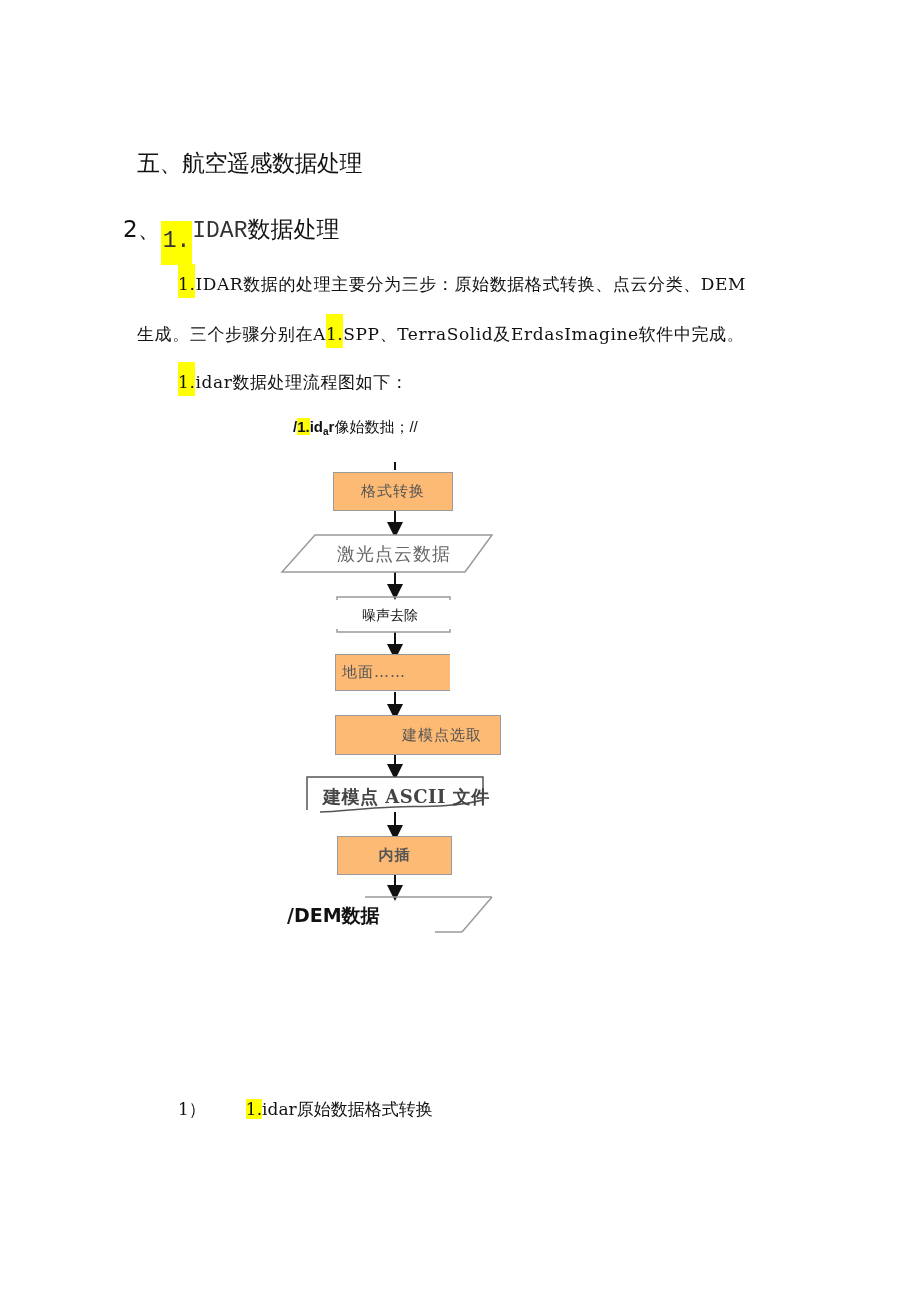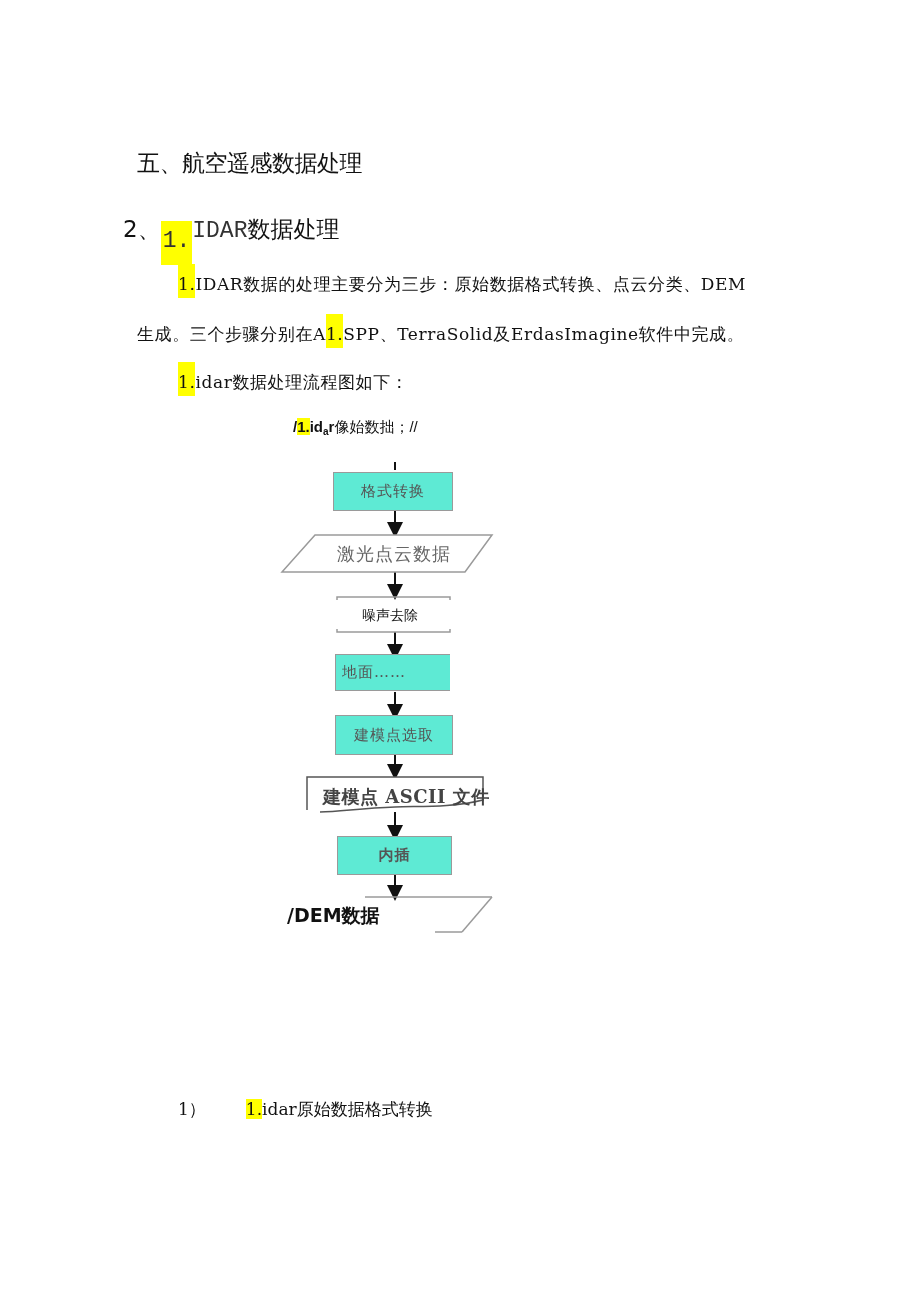--- a/index.html
+++ b/index.html
@@ -13,21 +13,21 @@
     .h2 .hlbox { display: inline-block; background: #ffff00; padding: 0 2px; line-height: 40px; height: 44px; vertical-align: -10px; }
     .para { font-size: 17px; letter-spacing: 0.6px; }
     .p1 { left: 178px; top: 270px; }
     .p2 { left: 137px; top: 320px; }
     .p3 { left: 178px; top: 368px; }
     .para .hlm { background: #ffff00; display: inline-block; line-height: 28px; padding-top: 6px; margin-top: -6px; }
     .fig-caption { left: 293px; top: 418px; font-family: "Liberation Sans", "DejaVu Sans", sans-serif; font-weight: bold; font-size: 15px; }
     .fig-caption .sub { font-size: 10px; vertical-align: -3px; }
     .fig-caption .cjk { font-weight: normal; }
     .flow { position: absolute; left: 0; top: 0; width: 920px; height: 1301px; pointer-events: none; }
-    .box { position: absolute; border: 1.5px solid #9a9a9a; background: #5eead4; display: flex; align-items: center; justify-content: center;
+    .box { position: absolute; border: 1.5px solid #9a9a9a; background: #fdba74; display: flex; align-items: center; justify-content: center;
       font-size: 15px; color: #555; font-family: "DejaVu Serif", "Liberation Serif", serif; letter-spacing: 1px; }
     .label-sans { font-family: "DejaVu Sans", "Liberation Sans", sans-serif; color: #111; font-size: 14px; letter-spacing: 0; }
     .sub1 { left: 178px; top: 1098px; font-size: 17px; }
     .sub1 .gap { display: inline-block; width: 40px; }
   </style>
 </head>
 <body>
 
 <div class="abs h1">五、航空遥感数据处理</div>
 
@@ -91,21 +91,21 @@
 </div>
 
 <div class="abs label-sans" style="left:362px; top:607px;">
   <span>噪声去除</span>
 </div>
 
 <div class="box" style="left:335px; top:654px; width:115px; height:37px; border-right:none; justify-content:flex-start; padding-left:6px; box-sizing:border-box;">
   <span>地面……</span>
 </div>
 
-<div class="box" style="left:335px; top:715px; width:116px; height:38px;">
+<div class="box" style="left:335px; top:715px; width:116px; height:38px;padding-left:48px;">
   <span>建模点选取</span>
 </div>
 
 <div class="abs" style="left:323px; top:785px; font-size:18px; color:#444; font-weight:bold; letter-spacing:0.5px;">
   <span>建模点 ASCII 文件</span>
 </div>
 
 <div class="box" style="left:337px; top:836px; width:113px; height:37px;font-weight:bold;">
   <span>内插</span>
 </div>

